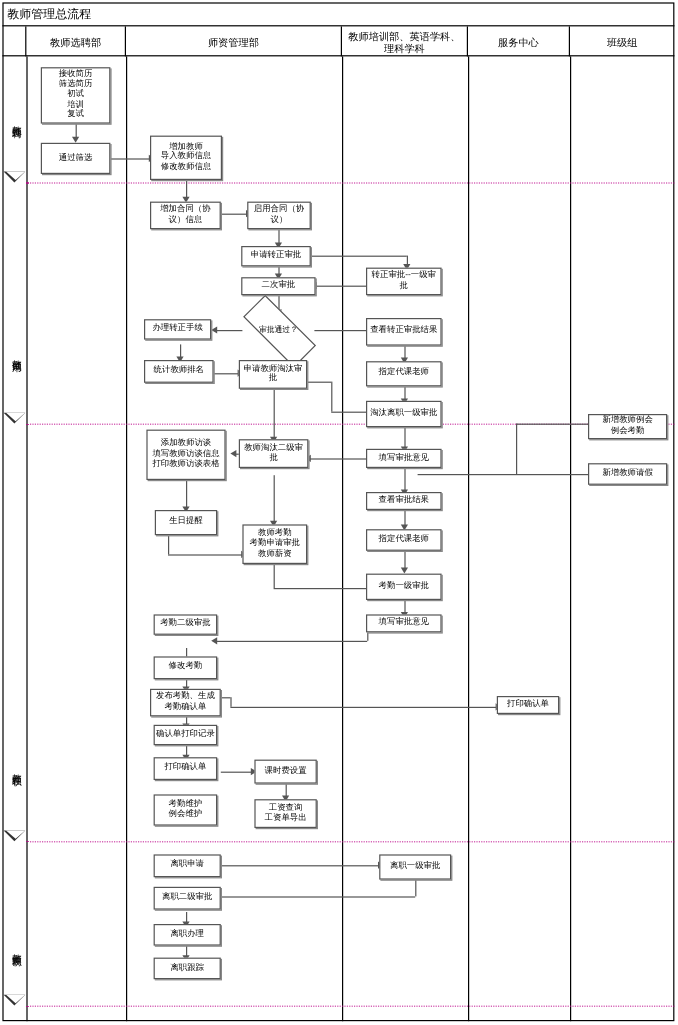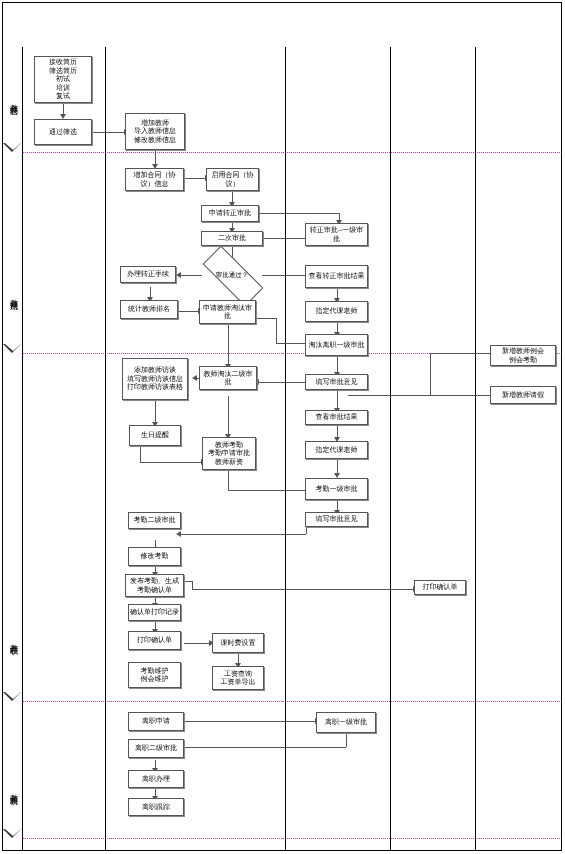--- a/index.html
+++ b/index.html
@@ -56,21 +56,32 @@
   .arw.right{border-top:3px solid transparent;border-bottom:3px solid transparent;border-left:5px solid #555;}
   .arw.left{border-top:3px solid transparent;border-bottom:3px solid transparent;border-right:5px solid #555;}
 </style>
 </head>
 <body>
 
 <div id="page">
 
   <div class="frame"></div>
 
-
+  <div class="title-bar">
+    <span>教师管理总流程</span>
+  </div>
+
+  <div class="hdr-row">
+    <div class="hdr-cell" style="left:0px;width:20px;"></div>
+    <div class="hdr-cell" style="left:20px;width:83px;">教师选聘部</div>
+    <div class="hdr-cell" style="left:103px;width:180px;">师资管理部</div>
+    <div class="hdr-cell" style="left:283px;width:105px;">教师培训部、英语学科、理科学科</div>
+    <div class="hdr-cell" style="left:388px;width:85px;">服务中心</div>
+    <div class="hdr-cell last" style="left:473px;width:87px;">班级组</div>
+  </div>
 
   <div class="vsep" style="left:22px;top:47px;height:804px;"></div>
   <div class="vsep" style="left:105px;top:47px;height:804px;"></div>
   <div class="vsep" style="left:285px;top:47px;height:804px;"></div>
   <div class="vsep" style="left:390px;top:47px;height:804px;"></div>
   <div class="vsep" style="left:475px;top:47px;height:804px;"></div>
 
   <div class="divider" style="top:152px;"></div>
   <div class="divider" style="top:353px;"></div>
   <div class="divider" style="top:701px;"></div>

